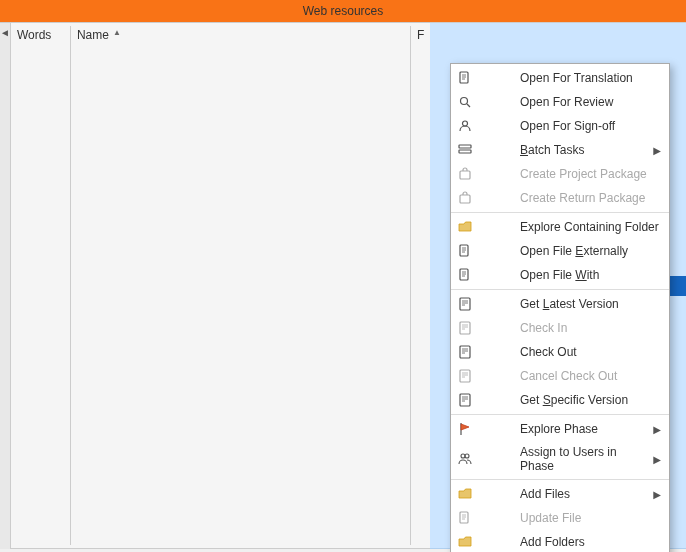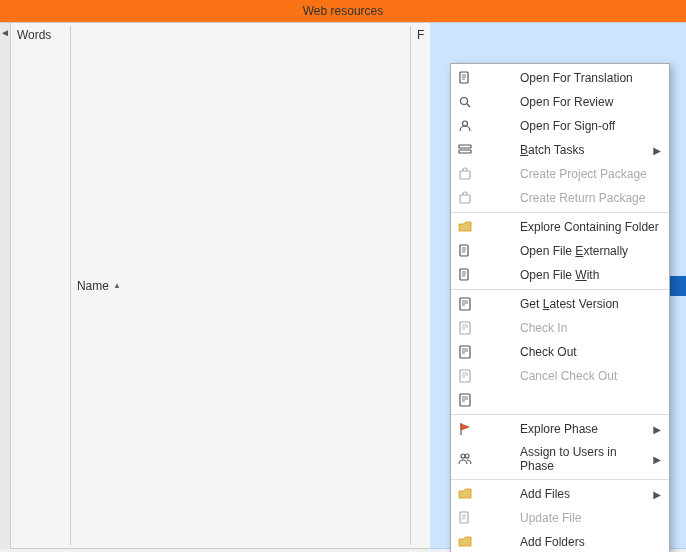--- a/index.html
+++ b/index.html
@@ -65,21 +65,20 @@
       border-right: 1px solid #ccc;
     }
 
     .col-name {
       width: 340px;
       padding: 2px 6px;
       font-size: 12px;
       color: #333;
       border-right: 1px solid #ccc;
       display: flex;
-      align-items: center;
       gap: 4px;
     }
 
     .sort-arrow {
       font-size: 8px;
       color: #666;
     }
 
     .table-row-selected {
       background: #cce5ff;
@@ -401,20 +400,21 @@
       </div>
       <div class="menu-item">
         <span class="menu-icon">
           <svg viewBox="0 0 14 14" fill="none">
             <rect x="2" y="1" width="10" height="12" rx="1" stroke="#555" stroke-width="1.2"></rect>
             <line x1="4" y1="4" x2="10" y2="4" stroke="#555" stroke-width="0.8"></line>
             <line x1="4" y1="6" x2="10" y2="6" stroke="#555" stroke-width="0.8"></line>
             <line x1="4" y1="8" x2="7" y2="8" stroke="#555" stroke-width="0.8"></line>
           </svg>
         </span>
+        <span class="menu-label">Get <span class="underline">S</span>pecific Version</span>
       </div>
       <hr class="menu-separator">
       <div class="menu-item">
         <span class="menu-icon">
           <svg viewBox="0 0 14 14" fill="none">
             <line x1="3" y1="1" x2="3" y2="13" stroke="#555" stroke-width="1.2"></line>
             <path d="M3 2l8 3-8 3V2z" fill="#e06030" stroke="#c04020" stroke-width="0.8"></path>
           </svg>
         </span>
         <span class="menu-label">Explore Phase</span>

